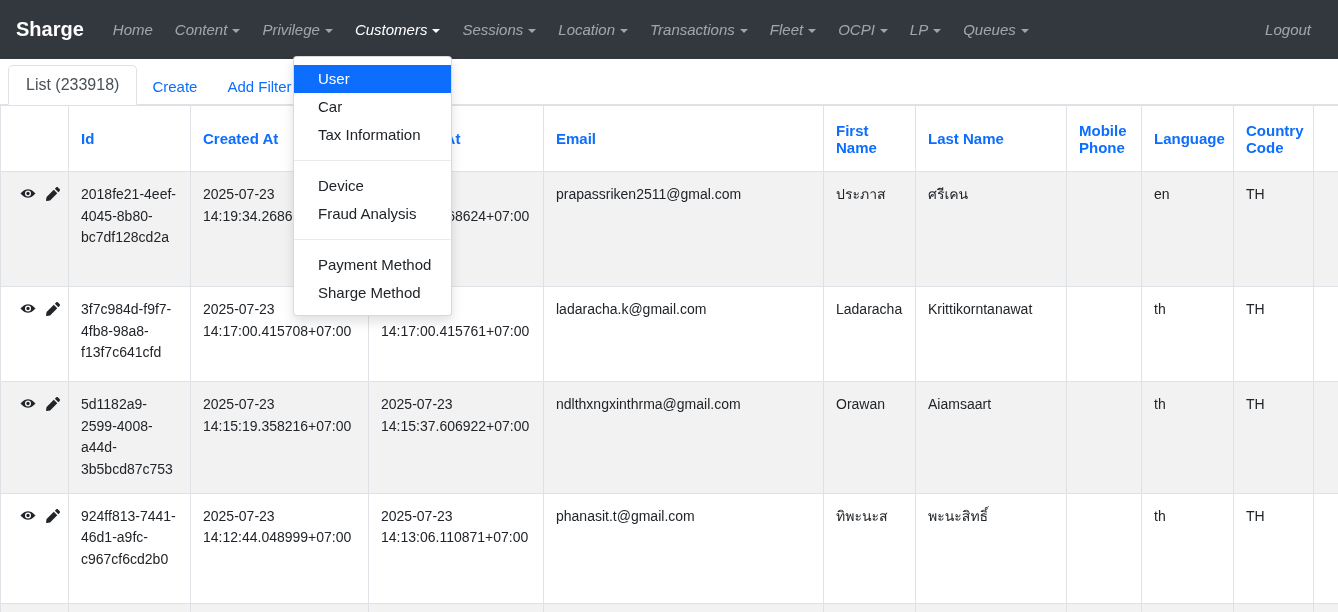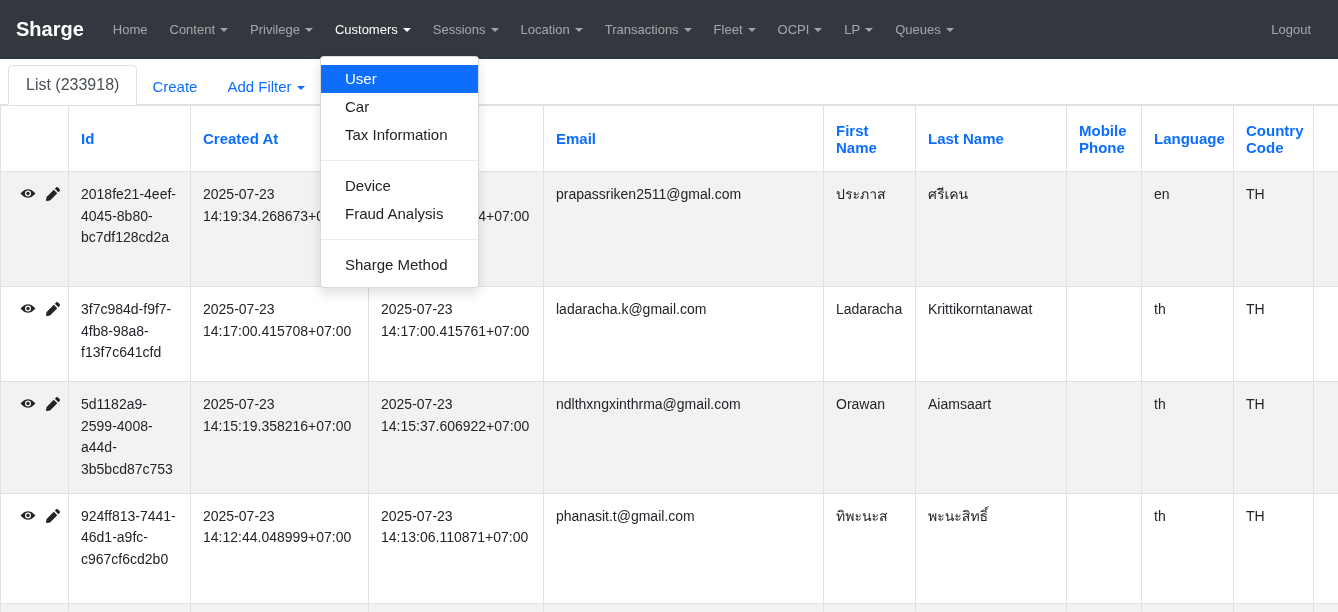--- a/index.html
+++ b/index.html
@@ -3,29 +3,29 @@
 <meta charset="utf-8">
 <style>
   * { box-sizing: border-box; margin: 0; padding: 0; }
   html, body { width: 1338px; height: 612px; overflow: hidden; background: #fff;
     font-family: "Liberation Sans", "DejaVu Sans", sans-serif; }
 
   
   .navbar { height: 59px; background: #32383e; display: flex; align-items: center;
     padding: 0 16px; }
   .brand { color: #fff; font-size: 20px; font-weight: bold; margin-right: 18px; cursor: pointer; }
-  .nav-link { color: rgba(255,255,255,.55); font-size: 13px; padding: 8px 11px;
-    text-decoration: none; white-space: nowrap; cursor: pointer; }
+  .nav-link { color: rgba(255,255,255,.55); font-size: 15px; padding: 8px 11px;
+    text-decoration: none; white-space: nowrap; cursor: pointer; font-style: italic; }
   .nav-link.active { color: #fff; }
   .caret { display: inline-block; margin-left: 5px; vertical-align: 2px;
     border-top: 4px solid; border-right: 4px solid transparent; border-left: 4px solid transparent; }
   .nav-logout { margin-left: auto; }
 
   
-  .dropdown-menu { position: absolute; top: 56px; left: 320px; width: 159px; z-index: 100;
+  .dropdown-menu { position: absolute; top: 56px; left: 293px; width: 159px; z-index: 100;
     background: #fff; border: 1px solid rgba(0,0,0,.15); border-radius: 4px;
     box-shadow: 0 6px 12px rgba(0,0,0,.12); padding: 8px 0; }
   .dd-item { display: block; padding: 4px 24px; font-size: 15px; line-height: 20px;
     color: #212529; text-decoration: none; white-space: nowrap; cursor: pointer; }
   .dd-item.active { background: #0d6efd; color: #fff; }
   .dd-divider { border-top: 1px solid #e9ecef; margin: 11px 0; }
 
   
   .tabbar { margin-top: 6px; padding-left: 8px; border-bottom: 1px solid #dee2e6;
     display: flex; align-items: flex-end; }
@@ -72,20 +72,21 @@
 </nav>
 
 <div class="dropdown-menu">
   <a class="dd-item active">User</a>
   <a class="dd-item">Car</a>
   <a class="dd-item">Tax Information</a>
   <div class="dd-divider"></div>
   <a class="dd-item">Device</a>
   <a class="dd-item">Fraud Analysis</a>
   <div class="dd-divider"></div>
+  <a class="dd-item">Payment Method</a>
   <a class="dd-item">Sharge Method</a>
 </div>
 
 <div class="tabbar">
   <span class="tab-active">List (233918)</span>
   <a class="tab-link">Create</a>
   <a class="tab-link"><span>Add Filter</span><span class="caret"></span></a>
 </div>
 
 <div class="table-clip">

